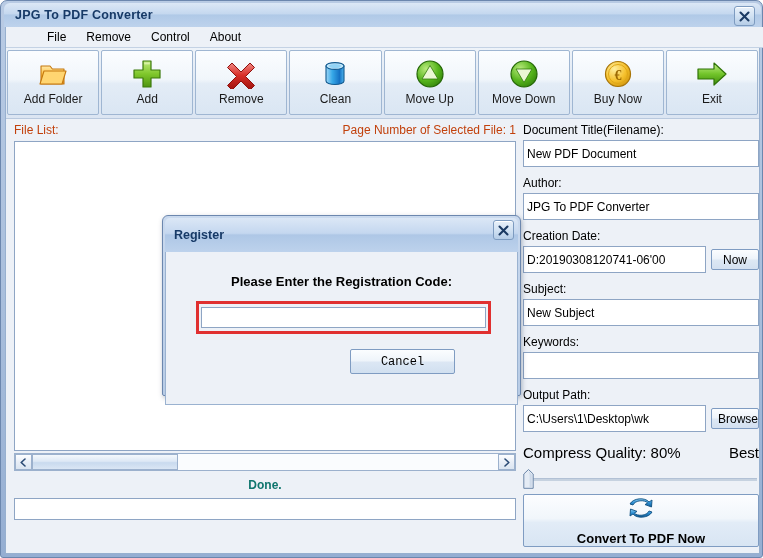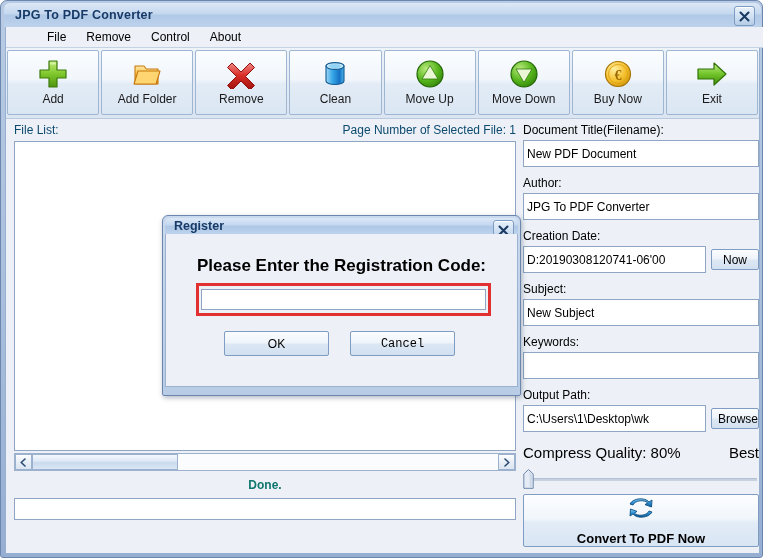--- a/index.html
+++ b/index.html
@@ -82,21 +82,21 @@
     cursor:pointer;
     box-sizing:border-box;
     padding-top:6px;
     position:relative;
   }
   .tb-ico{height:34px;display:flex;align-items:center;justify-content:center;}
   .tb-lbl{font-size:12px;color:#1a1a1a;margin-top:1px;white-space:nowrap;}
   
   #left-panel{position:absolute;left:8px;top:96px;width:502px;height:424px;}
   #list-head{display:flex;justify-content:space-between;align-items:baseline;height:16px;}
-  #list-head span{font-size:12px;color:#0c4a6e;}
+  #list-head span{font-size:12px;color:#c2410c;}
   #file-list{
     position:absolute;left:0;top:18px;width:502px;height:310px;
     background:#fff;border:1px solid #8ea5c4;box-sizing:border-box;
     overflow:hidden;
   }
   #hscroll{
     position:absolute;left:0;top:330px;width:502px;height:18px;
     background:#f3f6fa;border:1px solid #9cb1cd;box-sizing:border-box;
     display:flex;align-items:stretch;
   }
@@ -160,39 +160,39 @@
   #register-dialog{
     position:absolute;left:161px;top:214px;width:359px;height:181px;
     box-sizing:border-box;
     background:linear-gradient(to bottom,#c9d9ee,#b8cce6);
     border:1px solid #6c87ae;
     border-radius:6px 6px 2px 2px;
     padding:2px;
     box-shadow:1px 2px 5px rgba(40,60,90,.35);
   }
   #dlg-title-bar{
-    height:16px;border-radius:5px 5px 0 0;
+    height:34px;border-radius:5px 5px 0 0;
     background:linear-gradient(to bottom,#dbe7f6 0%,#c4d7ef 45%,#aec7e6 50%,#bdd2ec 100%);
     display:flex;align-items:center;position:relative;
   }
   #dlg-title-text{margin-left:9px;font-size:12.5px;font-weight:bold;color:#173a67;}
   #dlg-close{
     position:absolute;right:4px;top:2px;width:19px;height:18px;
     border:1px solid #7d9bc0;border-radius:3px;
     background:linear-gradient(to bottom,#e9f1fa,#cfe0f2 55%,#b6cde7);
     display:flex;align-items:center;justify-content:center;cursor:pointer;
     box-shadow:inset 0 1px 0 #fff;
   }
   #dlg-body{
     height:153px;background:#edf1f7;border:1px solid #9ab2d0;border-top:none;
     box-sizing:border-box;position:relative;
   }
   #dlg-prompt{
     position:absolute;left:0;right:0;top:22px;text-align:center;
-    font-size:17px;font-weight:bold;color:#000;
+    font-size:13px;font-weight:bold;color:#000;
   }
   #code-highlight{
     position:absolute;left:30px;top:49px;width:295px;height:33px;
     border:3px solid #e03030;box-sizing:border-box;
     background:#edf1f7;
     display:flex;align-items:center;justify-content:center;
   }
   #code-input{
     width:285px;height:21px;box-sizing:border-box;
     background:#fff;border:1px solid #8ea5c4;
@@ -229,50 +229,50 @@
       <div class="menu-item">File</div>
       <div class="menu-item">Remove</div>
       <div class="menu-item">Control</div>
       <div class="menu-item">About</div>
     </div>
 
     <div id="toolbar">
 
       <div class="tb-btn">
         <div class="tb-ico">
+          <svg width="32" height="30" viewBox="0 0 32 30">
+            <defs>
+                <linearGradient id="gf" x1="0" y1="0" x2="0" y2="1">
+              <stop offset="0" stop-color="#ffe9a8"></stop>
+                  <stop offset="0.45" stop-color="#ffc247"></stop>
+                  <stop offset="1" stop-color="#e8901a"></stop>
+            </linearGradient>
+              </defs>
+            <path d="M4 7 h9 l2.4 3 h11.6 v15 h-23 z" fill="url(#gf)" stroke="#c5780f" stroke-width="1.1" stroke-linejoin="round"></path>
+            <path d="M7 12 h22 l-4 13 h-22 z" fill="#ffd571" stroke="#c5780f" stroke-width="1.1" stroke-linejoin="round"></path>
+          </svg>
+        </div>
+        <div class="tb-lbl">Add Folder</div>
+      </div>
+
+      <div class="tb-btn">
+        <div class="tb-ico">
           <svg width="32" height="32" viewBox="0 0 32 32">
             <defs>
                 <linearGradient id="gp" x1="0" y1="0" x2="0" y2="1">
               <stop offset="0" stop-color="#bfea7a"></stop>
                   <stop offset="0.5" stop-color="#7fc72b"></stop>
                   <stop offset="1" stop-color="#4f9411"></stop>
             </linearGradient>
               </defs>
             <path d="M12 3 h8 v9 h9 v8 h-9 v9 h-8 v-9 h-9 v-8 h9 z" fill="url(#gp)" stroke="#3c7a0c" stroke-width="1.2" stroke-linejoin="round"></path>
             <path d="M13.2 4.4 h5.6 v2 h-5.6 z" fill="#e3f7b8" opacity=".75"></path>
           </svg>
         </div>
         <div class="tb-lbl">Add</div>
-      </div>
-
-      <div class="tb-btn">
-        <div class="tb-ico">
-          <svg width="32" height="30" viewBox="0 0 32 30">
-            <defs>
-                <linearGradient id="gf" x1="0" y1="0" x2="0" y2="1">
-              <stop offset="0" stop-color="#ffe9a8"></stop>
-                  <stop offset="0.45" stop-color="#ffc247"></stop>
-                  <stop offset="1" stop-color="#e8901a"></stop>
-            </linearGradient>
-              </defs>
-            <path d="M4 7 h9 l2.4 3 h11.6 v15 h-23 z" fill="url(#gf)" stroke="#c5780f" stroke-width="1.1" stroke-linejoin="round"></path>
-            <path d="M7 12 h22 l-4 13 h-22 z" fill="#ffd571" stroke="#c5780f" stroke-width="1.1" stroke-linejoin="round"></path>
-          </svg>
-        </div>
-        <div class="tb-lbl">Add Folder</div>
       </div>
 
       <div class="tb-btn">
         <div class="tb-ico">
           <svg width="32" height="30" viewBox="0 0 32 30">
             <defs>
                 <linearGradient id="gx" x1="0" y1="0" x2="0" y2="1">
               <stop offset="0" stop-color="#f08a86"></stop>
                   <stop offset="0.45" stop-color="#d92f28"></stop>
                   <stop offset="1" stop-color="#9d120d"></stop>
@@ -475,18 +475,17 @@
         <svg width="11" height="11" viewBox="0 0 11 11">
           <path d="M1.5 1.5 L9.5 9.5 M9.5 1.5 L1.5 9.5" stroke="#1b3a63" stroke-width="2.1" stroke-linecap="round"></path>
         </svg>
       </div>
     </div>
     <div id="dlg-body">
       <div id="dlg-prompt">Please Enter the Registration Code:</div>
       <div id="code-highlight">
         <input id="code-input" type="text" value="" style="">
       </div>
-      <button class="dlg-btn" id="ok-button">OK</button>
       <button class="dlg-btn" id="cancel-button">Cancel</button>
     </div>
   </div>
 
 </div>
 
 </body></html>

